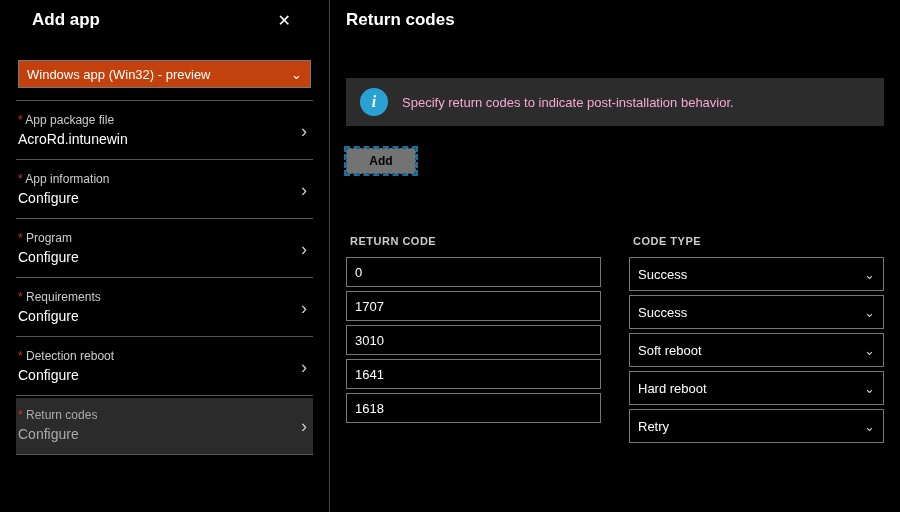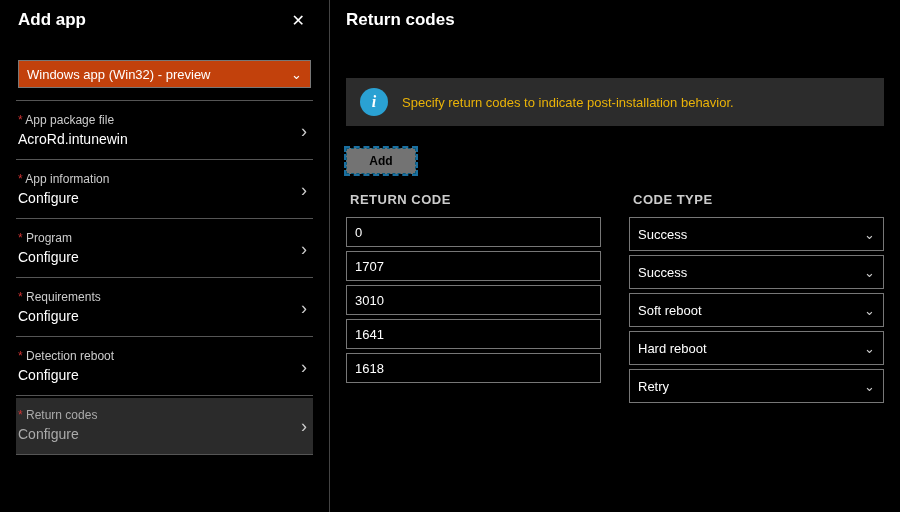--- a/index.html
+++ b/index.html
@@ -15,21 +15,21 @@
   .left {
     width: 330px;
     border-right: 1px solid #444;
     display: flex;
     flex-direction: column;
   }
   .left-header {
     display: flex;
     align-items: center;
     justify-content: space-between;
-    padding: 0 18px;
+    padding: 0 32px;
     height: 40px;
   }
   .left-header h1 {
     font-size: 17px;
     font-weight: 600;
     color: #fff;
   }
   .close-x {
     font-size: 16px;
     color: #fff;
@@ -127,21 +127,21 @@
     background: #2aa1d3;
     display: flex;
     align-items: center;
     justify-content: center;
     color: #fff;
     font-family: Georgia, serif;
     font-style: italic;
     font-weight: bold;
     font-size: 16px;
   }
-  .info-text { font-size: 13px; color: #eab308; }
+  .info-text { font-size: 13px; color: #f9a8d4; }
 
   .add-btn {
     margin-top: 22px;
     width: 70px;
     height: 26px;
     background: #737373;
     color: #000;
     border: 1px dashed #0b5a7a;
     outline: 2px dashed #1a6fa0;
     outline-offset: 0;
@@ -153,25 +153,26 @@
     cursor: pointer;
   }
 
   .cols {
     display: flex;
     margin-top: 10px;
     gap: 28px;
   }
   .col { flex: 1; }
   .col-header {
-    font-size: 13px;
+    font-size: 11px;
     letter-spacing: 0.5px;
     color: #ccc;
     font-weight: 700;
     padding: 8px 4px 10px 4px;
+    margin-top: 43px;
   }
   .cell-input {
     height: 30px;
     border: 1px solid #777;
     background: #000;
     color: #fff;
     padding: 0 8px;
     font-size: 13px;
     display: flex;
     align-items: center;

